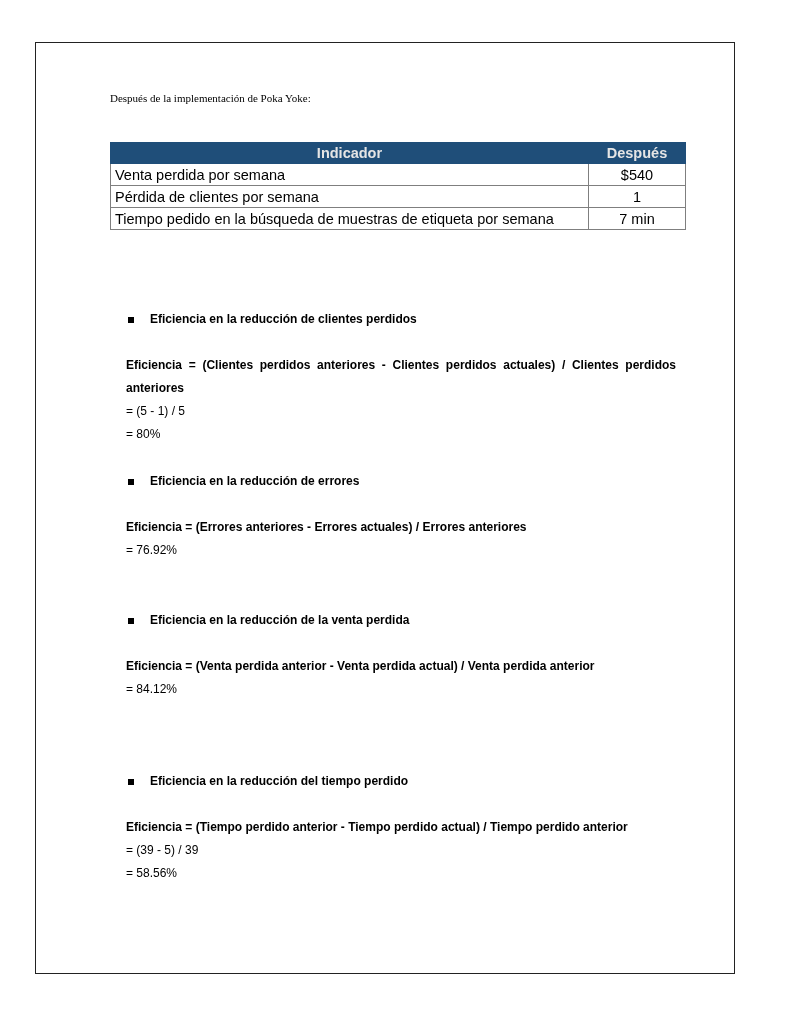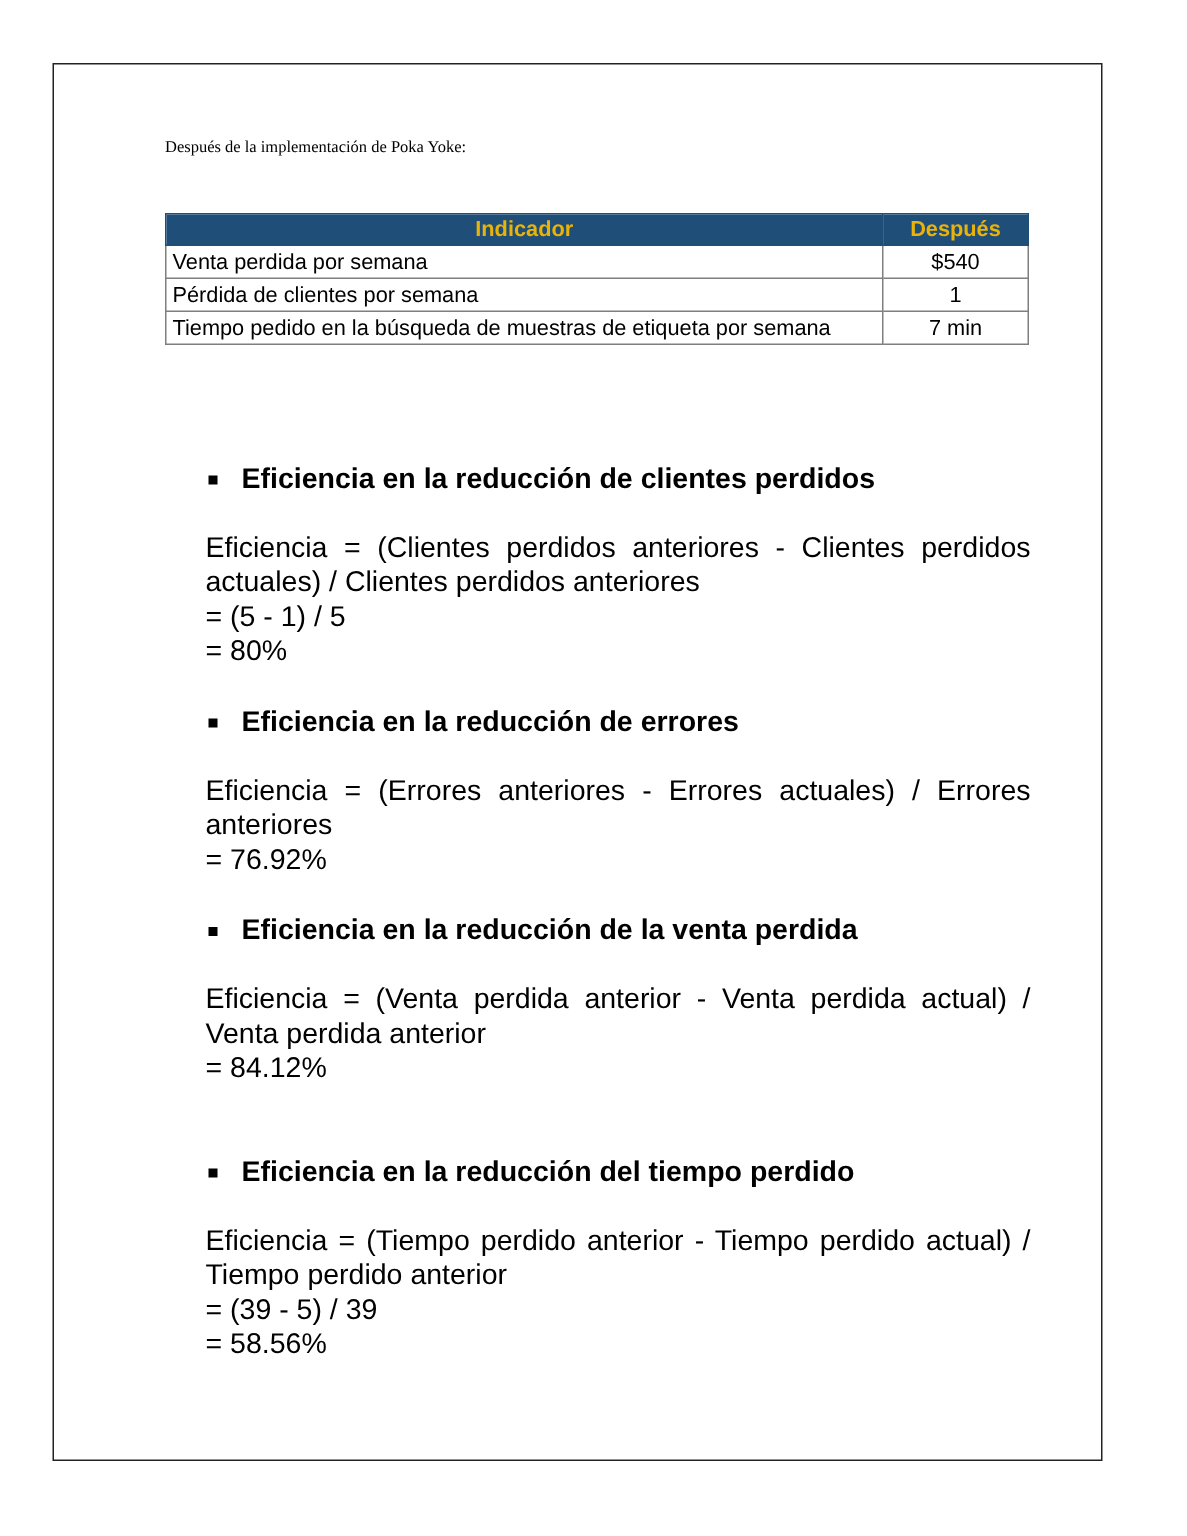--- a/index.html
+++ b/index.html
@@ -9,33 +9,33 @@
       border: 1.5px solid #222; box-sizing: border-box;
     }
     .intro {
       position: absolute; left: 110px; top: 92px; font-size: 11px; margin: 0; font-family: Liberation Serif, serif;
     }
     table.indicators {
       position: absolute; left: 110px; top: 142px; width: 576px;
       border-collapse: collapse; font-size: 14.5px;
     }
     table.indicators th {
-      background: #1f4e79; color: #eab308; font-weight: bold; height: 20px; padding: 0 4px;
+      background: #1f4e79; color: #e5e5e5; font-weight: bold; height: 20px; padding: 0 4px;
       border: 1px solid #1f4e79; text-align: center; line-height: 19px;
     }
     table.indicators td {
       border: 1px solid #7f7f7f; height: 21px; padding: 0 4px; line-height: 20px;
     }
     table.indicators td.val { text-align: center; width: 88px; }
-    .section { position: absolute; left: 137px; width: 550px; font-size: 19px; line-height: 23px; }
+    .section { position: absolute; left: 126px; width: 550px; font-size: 12px; line-height: 23px; }
     .section .heading { font-weight: bold; margin: 0; position: relative; padding-left: 24px; }
     .section .heading .bullet {
       position: absolute; left: 2px; top: 9px; width: 6px; height: 6px; background: #000;
     }
-    .section .formula { margin: 23px 0 0 0; text-align: justify; }
+    .section .formula { margin: 23px 0 0 0; text-align: justify; font-weight: bold; }
     .section .line { margin: 0; }
   </style>
 </head>
 <body>
 
 <div class="page-frame"></div>
 
 <p class="intro">Después de la implementación de Poka Yoke:</p>
 
 <table class="indicators">

